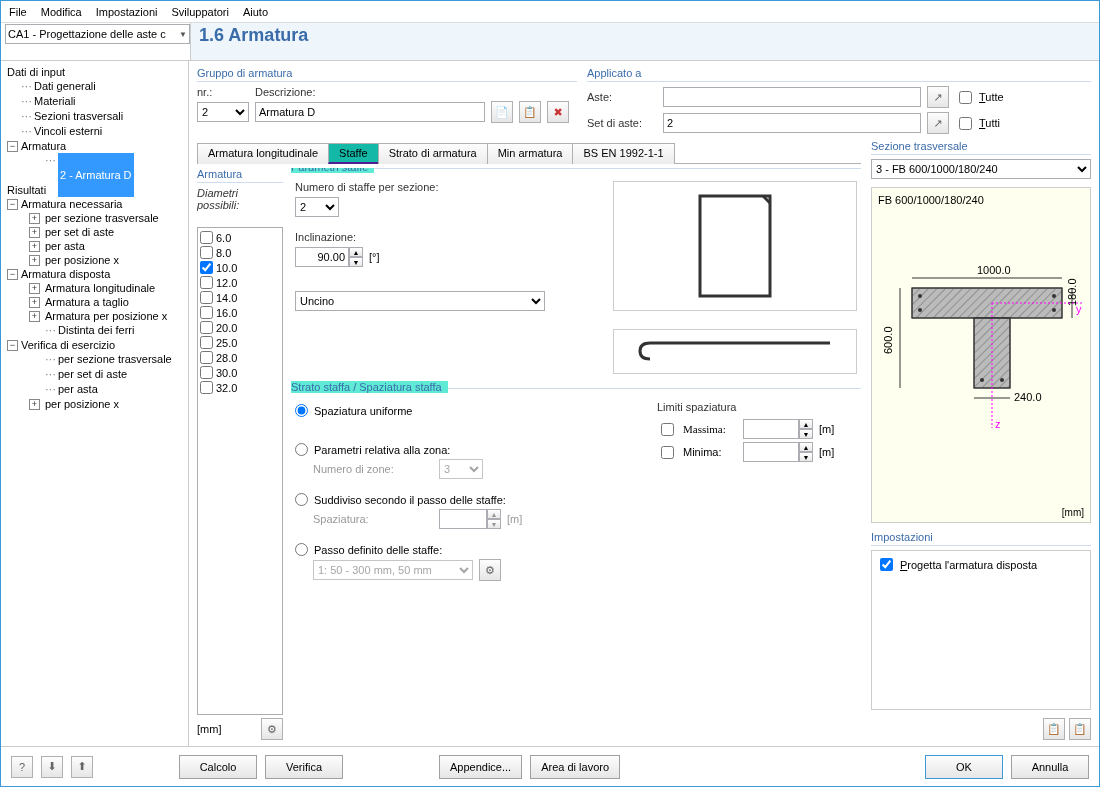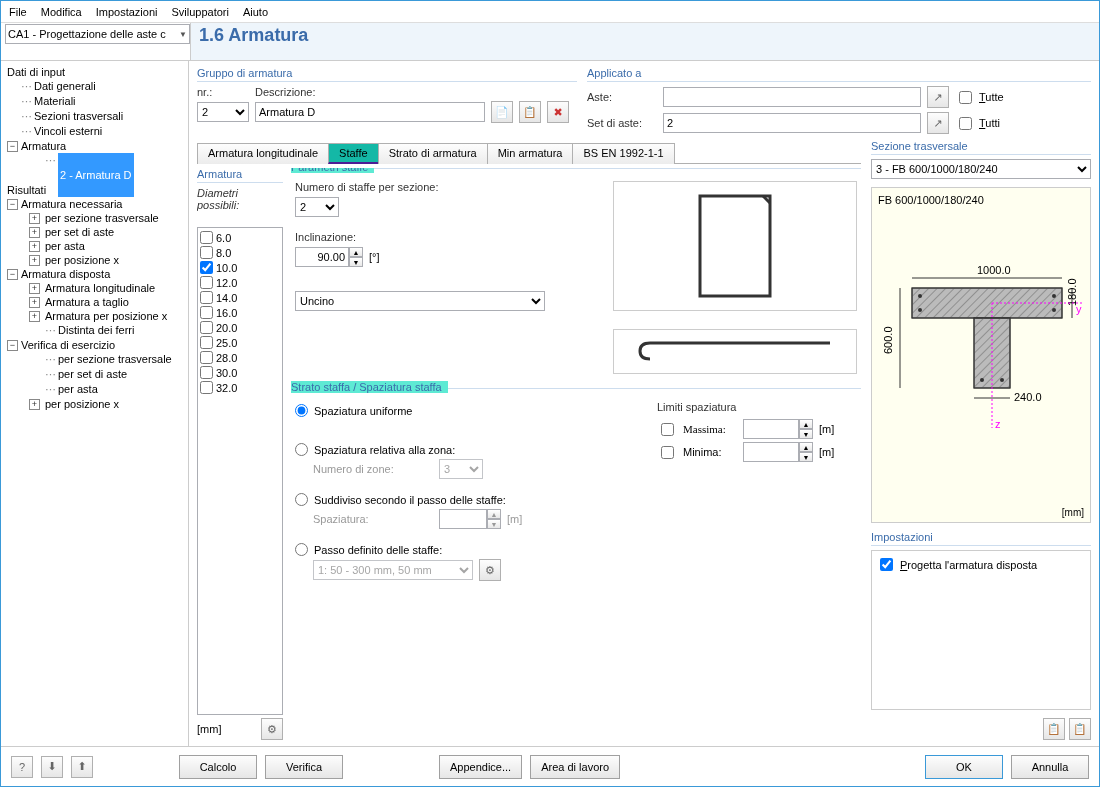--- a/index.html
+++ b/index.html
@@ -261,21 +261,21 @@
                 <span class="ghead">Strato staffa / Spaziatura staffa</span>
                 <div class="gbody">
                   <div class="grow">
                     <div class="radio-row">
                         <input type="radio" checked="" style="">
                         <span>Spaziatura uniforme</span>
                       </div>
                     <div style="height:20px;"></div>
                     <div class="radio-row">
                         <input type="radio" style="">
-                        <span>Spaziatura relativa alla zona:</span>
+                        <span>Parametri relativa alla zona:</span>
                       </div>
                     <div class="radio-row disabled" style="padding-left:18px;">
                       <span style="width:120px;">Numero di zone:</span>
                       <select class="input" style="width:44px;" disabled=""><option>3</option></select>
                     </div>
                     <div style="height:8px;"></div>
                     <div class="radio-row">
                         <input type="radio" style="">
                         <span>Suddiviso secondo il passo delle staffe:</span>
                       </div>

